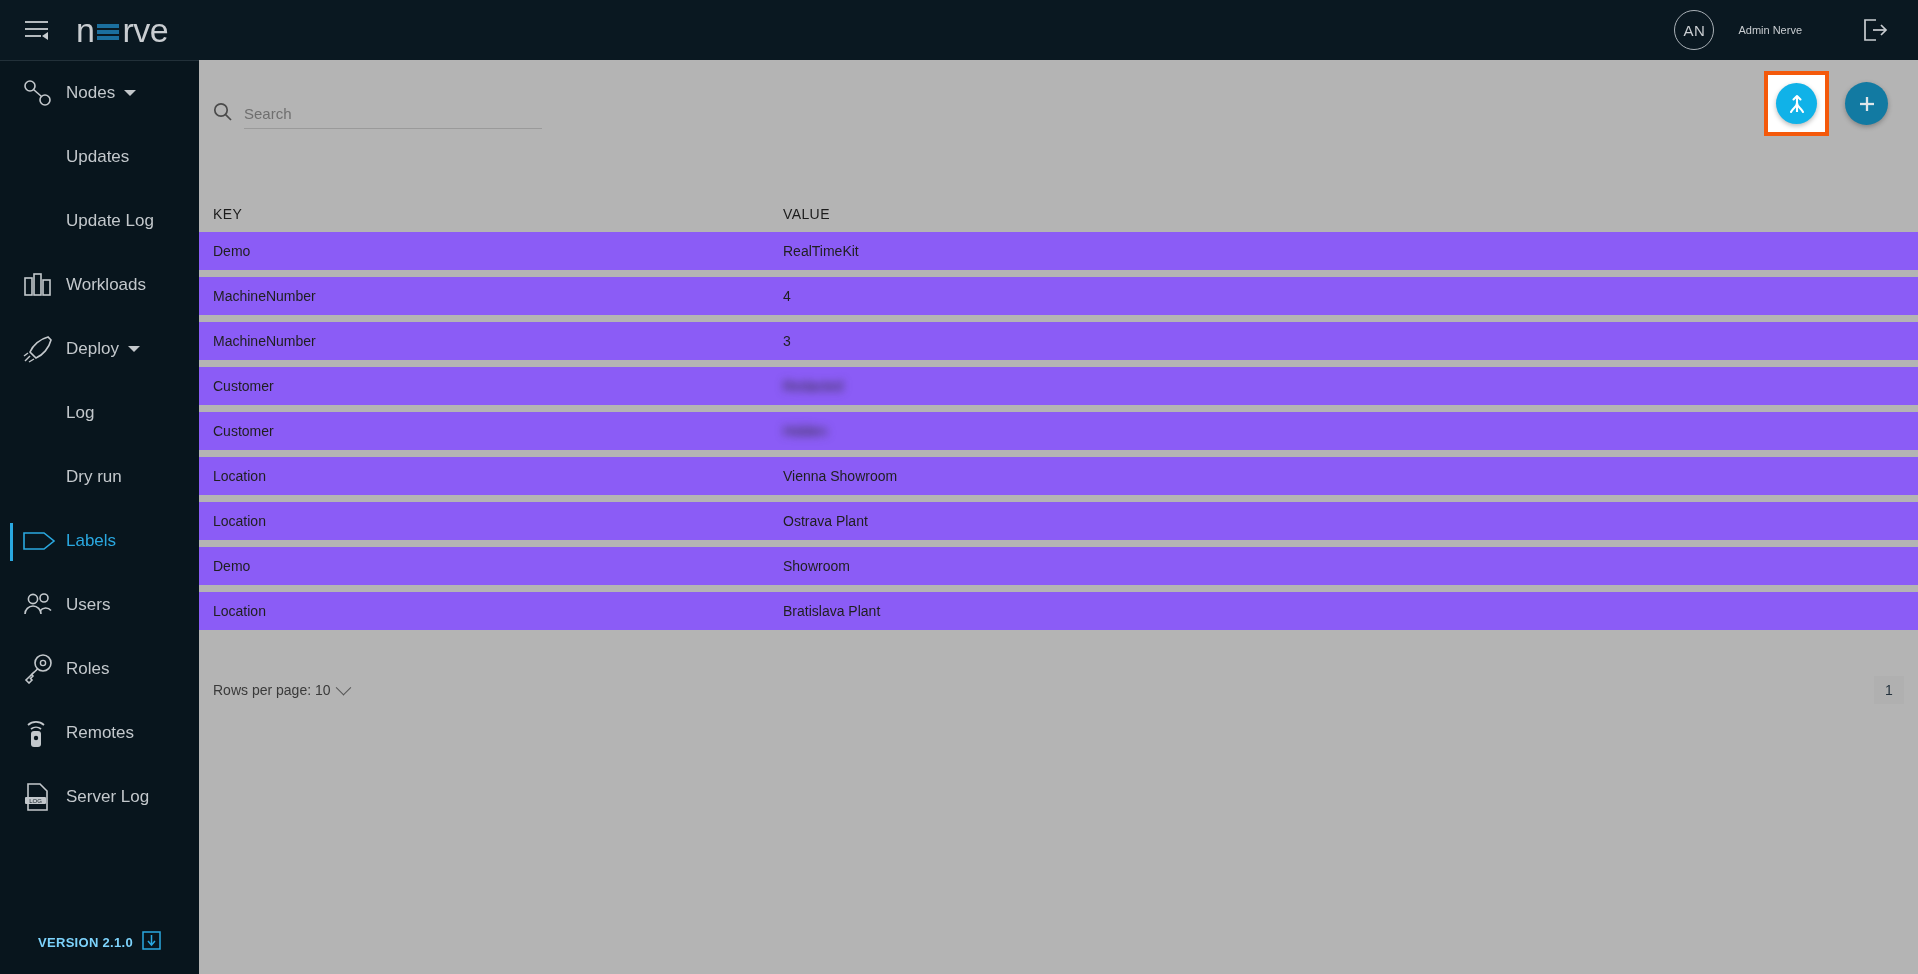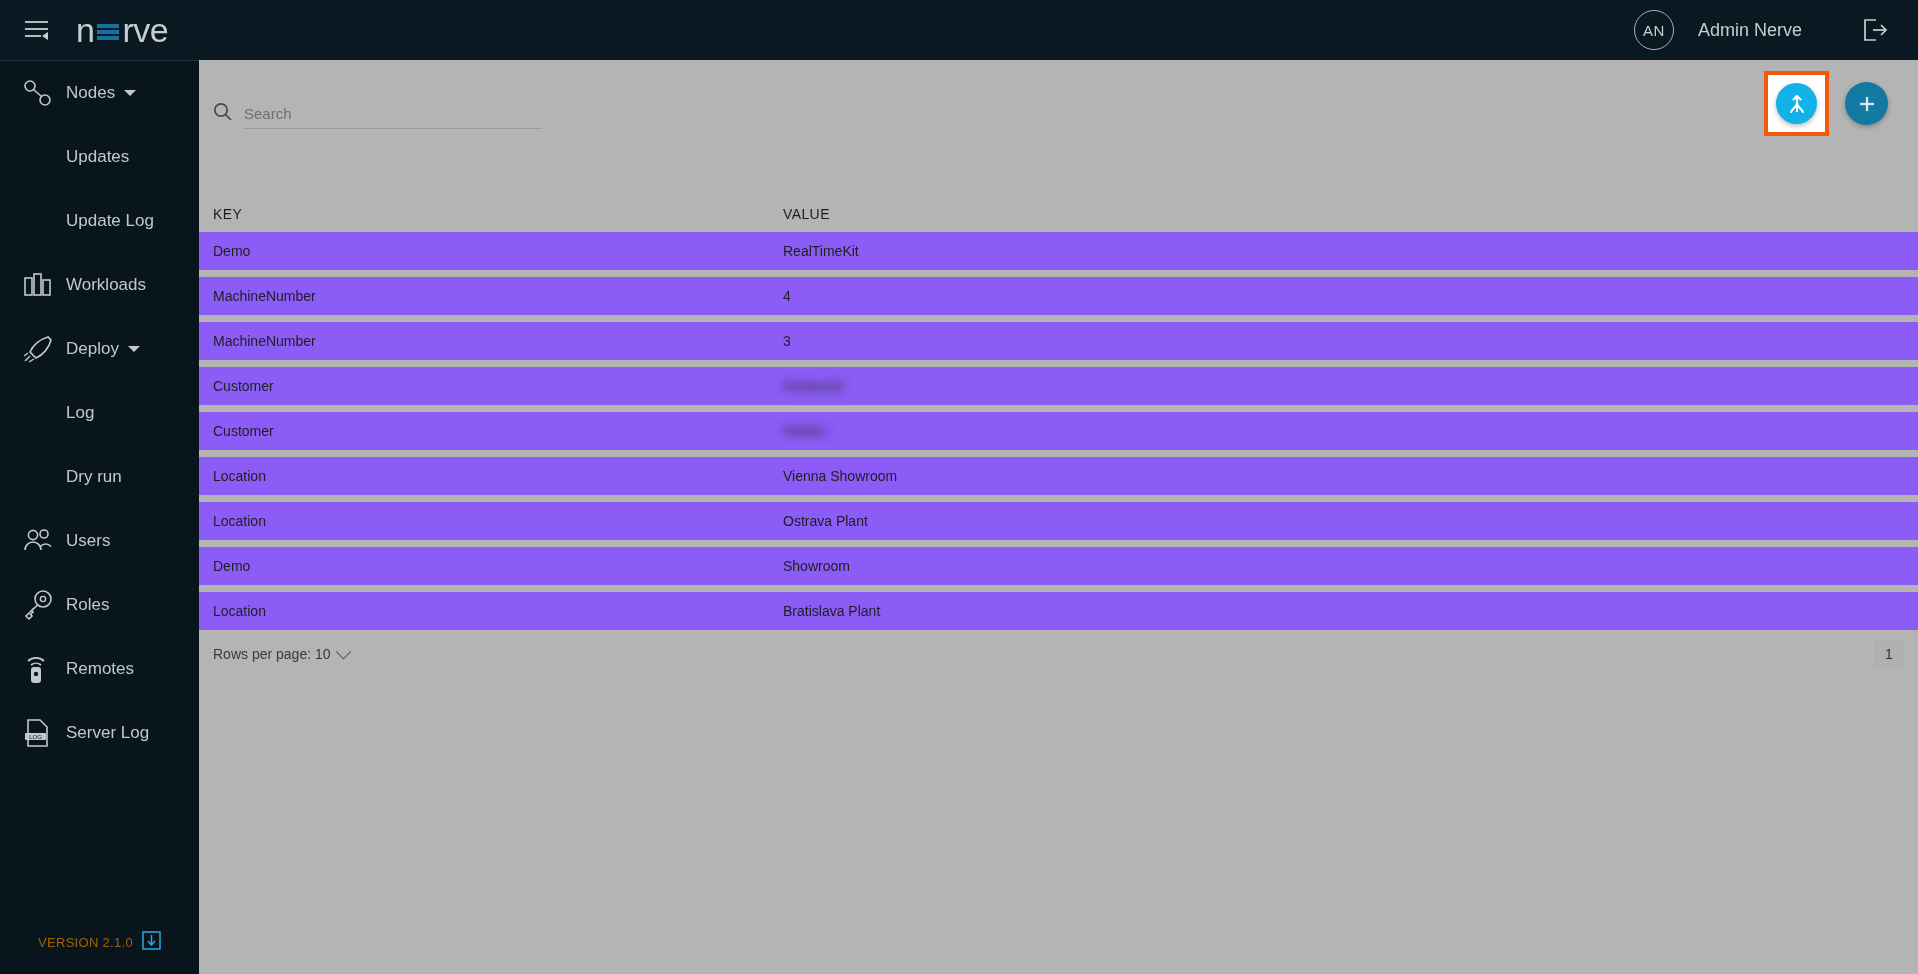--- a/index.html
+++ b/index.html
@@ -55,21 +55,21 @@
     width: 40px; height: 40px;
     border: 1.5px solid #a9b0b6;
     border-radius: 50%;
     display: flex; align-items: center; justify-content: center;
     color: #c9cdd1;
     font-size: 15px;
     letter-spacing: 0.5px;
   }
   .user-name {
     color: #c9cdd1;
-    font-size: 18px;
+    font-size: 11px;
     margin-left: 12px;
     white-space: nowrap;
   }
   .logout-btn {
     margin-left: 44px;
     width: 34px; height: 34px;
     display: flex; align-items: center; justify-content: center;
     cursor: pointer;
   }
 
@@ -128,23 +128,23 @@
     position: absolute;
     bottom: 0; left: 0;
     width: 199px;
     height: 64px;
     display: flex;
     align-items: center;
     justify-content: center;
     gap: 9px;
   }
   .version-text {
-    color: #a16207;
+    color: #7dd3fc;
     font-size: 13px;
-    font-weight: normal;
+    font-weight: bold;
     letter-spacing: 0.3px;
   }
 
   
   .main {
     position: absolute;
     top: 60px; left: 199px;
     width: 1719px;
     height: 914px;
     background: #b4b4b4;
@@ -266,21 +266,21 @@
     justify-content: center;
     align-items: center;
     background: #b4b4b4;
     height: 38px;
     margin-left: auto;
   }
 
   
   .tfooter {
     position: absolute;
-    top: 574px;
+    top: 610px;
     left: 0;
     width: 1719px;
     height: 40px;
     display: flex;
     align-items: center;
     padding: 0 14px 0 14px;
   }
   .rows-per-page {
     display: flex;
     align-items: center;
@@ -399,20 +399,28 @@
   </div>
 
   <div class="nav-item sub">
     <span class="nav-label">Log</span>
   </div>
 
   <div class="nav-item sub">
     <span class="nav-label">Dry run</span>
   </div>
 
+  <div class="nav-item active">
+    <span class="nav-icon">
+      <svg width="36" height="24" viewBox="0 0 36 24">
+        <path d="M2 4 H22 L32 12 L22 20 H2 Z" fill="none" stroke="#2aa8e0" stroke-width="1.6"></path>
+      </svg>
+    </span>
+    <span class="nav-label">Labels</span>
+  </div>
 
   <div class="nav-item">
     <span class="nav-icon">
       <svg width="32" height="26" viewBox="0 0 32 26">
         <circle cx="11" cy="7" r="4.6" fill="none" stroke="#c3c8cc" stroke-width="1.6"></circle>
         <path d="M3 22 A8 8 0 0 1 19 22" fill="none" stroke="#c3c8cc" stroke-width="1.6"></path>
         <circle cx="22" cy="6" r="4" fill="none" stroke="#c3c8cc" stroke-width="1.6"></circle>
         <path d="M18 19 A7 7 0 0 1 29 18.5" fill="none" stroke="#c3c8cc" stroke-width="1.6"></path>
       </svg>
     </span>

